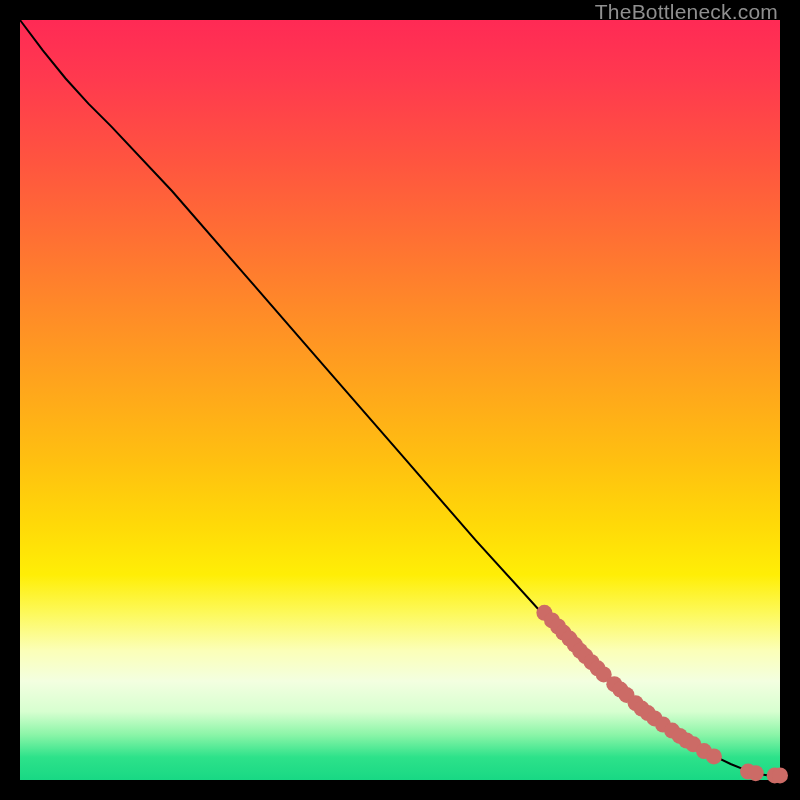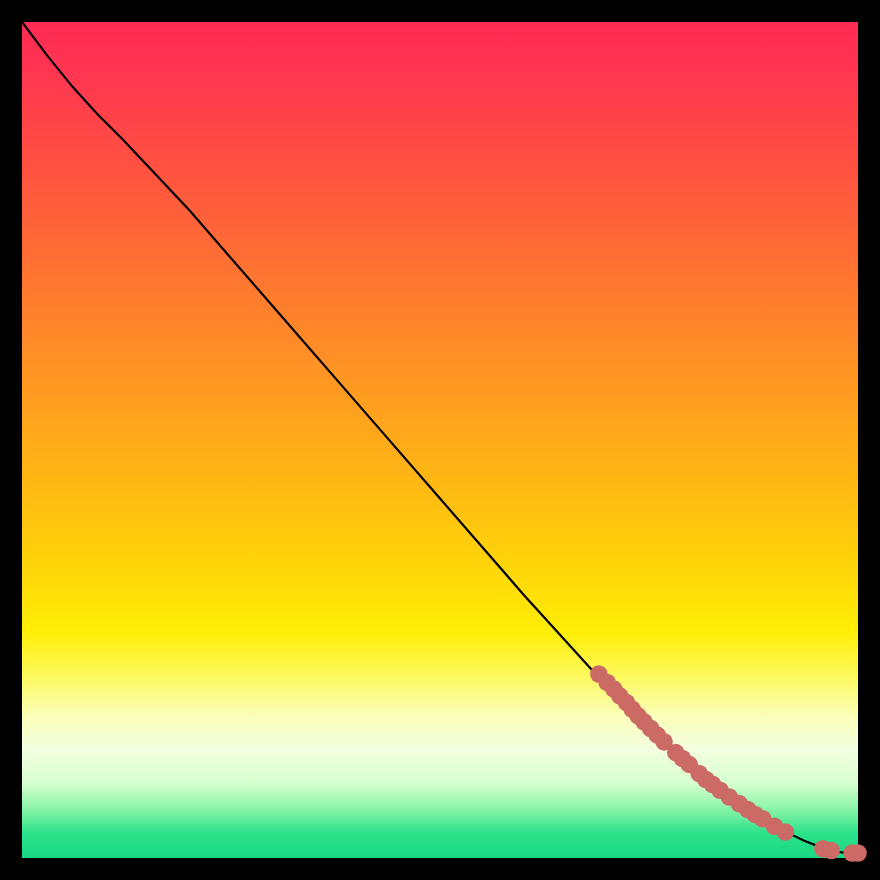--- a/index.html
+++ b/index.html
@@ -69,20 +69,21 @@
   }
   .dot {
     fill: #cc6b66;
     stroke: none;
   }
 </style>
 </head>
 <body>
 
 <div class="stage">
+  <div class="watermark">TheBottleneck.com</div>
 
   <div class="plot-area">
     <svg class="overlay" viewBox="0 0 760 760">
       <path class="curve" d="M 0.0 0.0 L 22.8 30.4 L 45.6 58.5 L 68.4 83.6 L 91.2 106.4 L 152.0 171.0 L 228.0 258.4 L 304.0 345.8 L 380.0 433.2 L 456.0 520.6 L 532.0 604.2 L 570.0 642.2 L 608.0 676.4 L 638.4 699.2 L 668.8 719.7 L 691.6 734.9 L 710.6 744.0 L 725.8 750.1 L 737.2 753.9 L 748.6 755.4 L 760.0 755.4"></path>
       <g id="dots-group">
           <circle cx="524.4" cy="592.8" r="8" class="dot" fill="#cc6b66"></circle>
           <circle cx="532.0" cy="600.4" r="8" class="dot" fill="#cc6b66"></circle>
           <circle cx="538.1" cy="606.5" r="8" class="dot" fill="#cc6b66"></circle>
           <circle cx="543.4" cy="612.6" r="8" class="dot" fill="#cc6b66"></circle>
           <circle cx="549.5" cy="618.6" r="8" class="dot" fill="#cc6b66"></circle>

